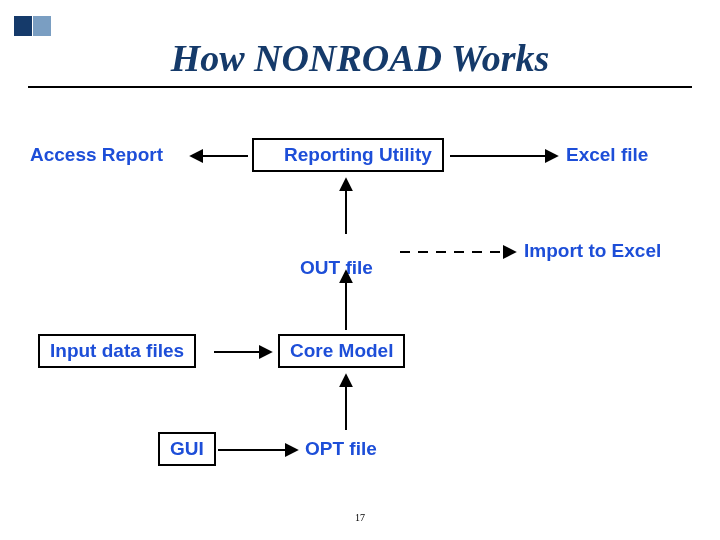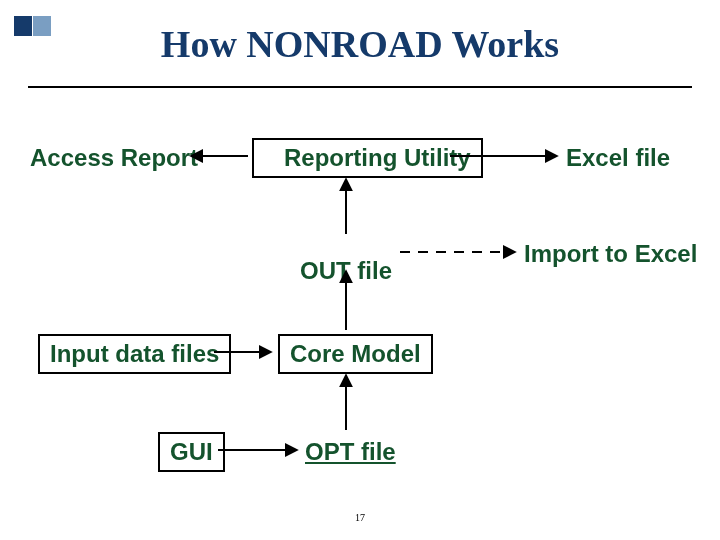--- a/index.html
+++ b/index.html
@@ -7,28 +7,29 @@
     padding: 0;
     width: 720px;
     height: 540px;
     background: #fff;
     font-family: Verdana, Geneva, sans-serif;
     position: relative;
     overflow: hidden;
   }
   .title {
     position: absolute;
-    top: 22px;
+    top: 36px;
     left: 0;
     width: 720px;
     text-align: center;
     font-family: "Times New Roman", Times, serif;
     font-weight: bold;
     font-size: 38px;
     color: #153a6a;
+    font-style: italic;
   }
   .hr {
     position: absolute;
     top: 86px;
     left: 28px;
     width: 664px;
     height: 2px;
     background: #000;
   }
   .bullet-outer {
@@ -43,22 +44,22 @@
     position: absolute;
     top: 16px;
     left: 33px;
     width: 18px;
     height: 20px;
     background: #7a9ec2;
   }
   .node {
     position: absolute;
     font-weight: bold;
-    font-size: 24px;
-    color: #14532d;
+    font-size: 19px;
+    color: #1d4ed8;
     white-space: nowrap;
   }
   .box {
     border: 2px solid #000;
     padding: 4px 10px;
     background: #fff;
   }
   .pagenum {
     position: absolute;
     top: 512px;
@@ -91,21 +92,21 @@
 <div class="node box" style="top:138px; left:252px;padding-left:30px;">Reporting Utility</div>
 <div class="node" style="top:144px; left:566px;">Excel file</div>
 
 <div class="node" style="top:257px; left:300px;">OUT file</div>
 <div class="node" style="top:240px; left:524px;">Import to Excel</div>
 
 <div class="node box" style="top:334px; left:38px;">Input data files</div>
 <div class="node box" style="top:334px; left:278px;">Core Model</div>
 
 <div class="node box" style="top:432px; left:158px;">GUI</div>
-<div class="node" style="top:438px; left:305px;text-decoration:underline;">OPT file</div>
+<div class="node" style="top:438px; left:305px;">OPT file</div>
 
 <svg class="arrows" viewBox="0 0 720 540">
   <defs>
     <marker id="ah" viewBox="0 0 10 10" refX="8" refY="5" markerWidth="7" markerHeight="7" orient="auto-start-reverse">
       <path d="M 0 0 L 10 5 L 0 10 z" fill="#000"></path>
     </marker>
   </defs>
 
   <line x1="248" y1="156" x2="192" y2="156" stroke="#000" stroke-width="2" marker-end="url(#ah)"></line>
 

